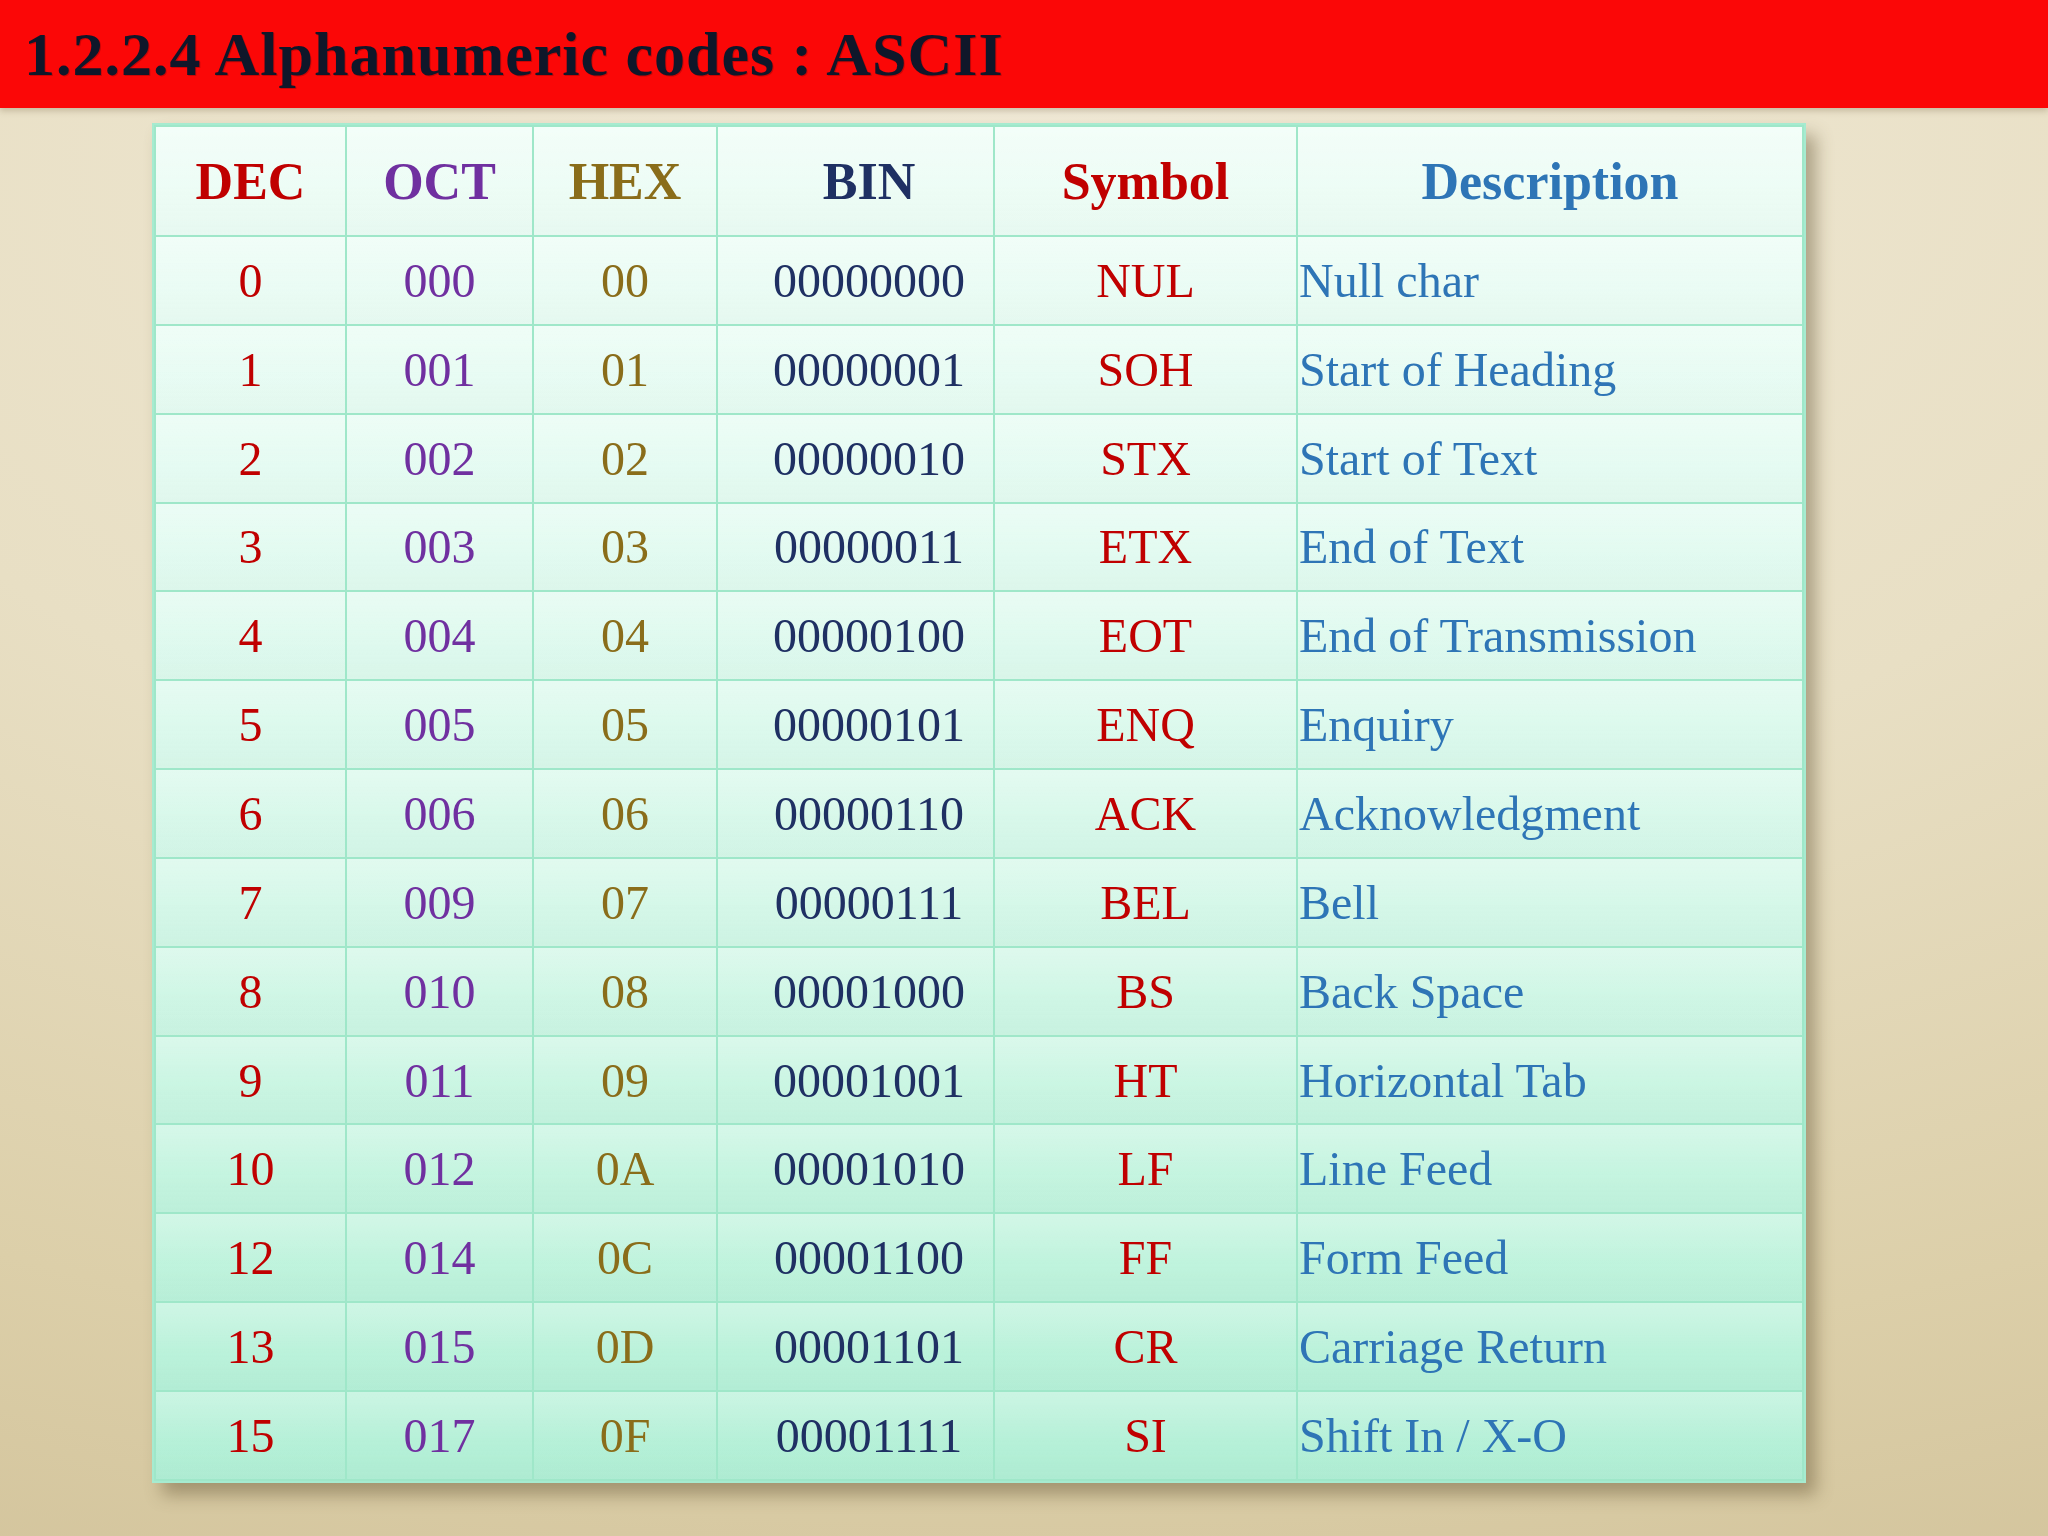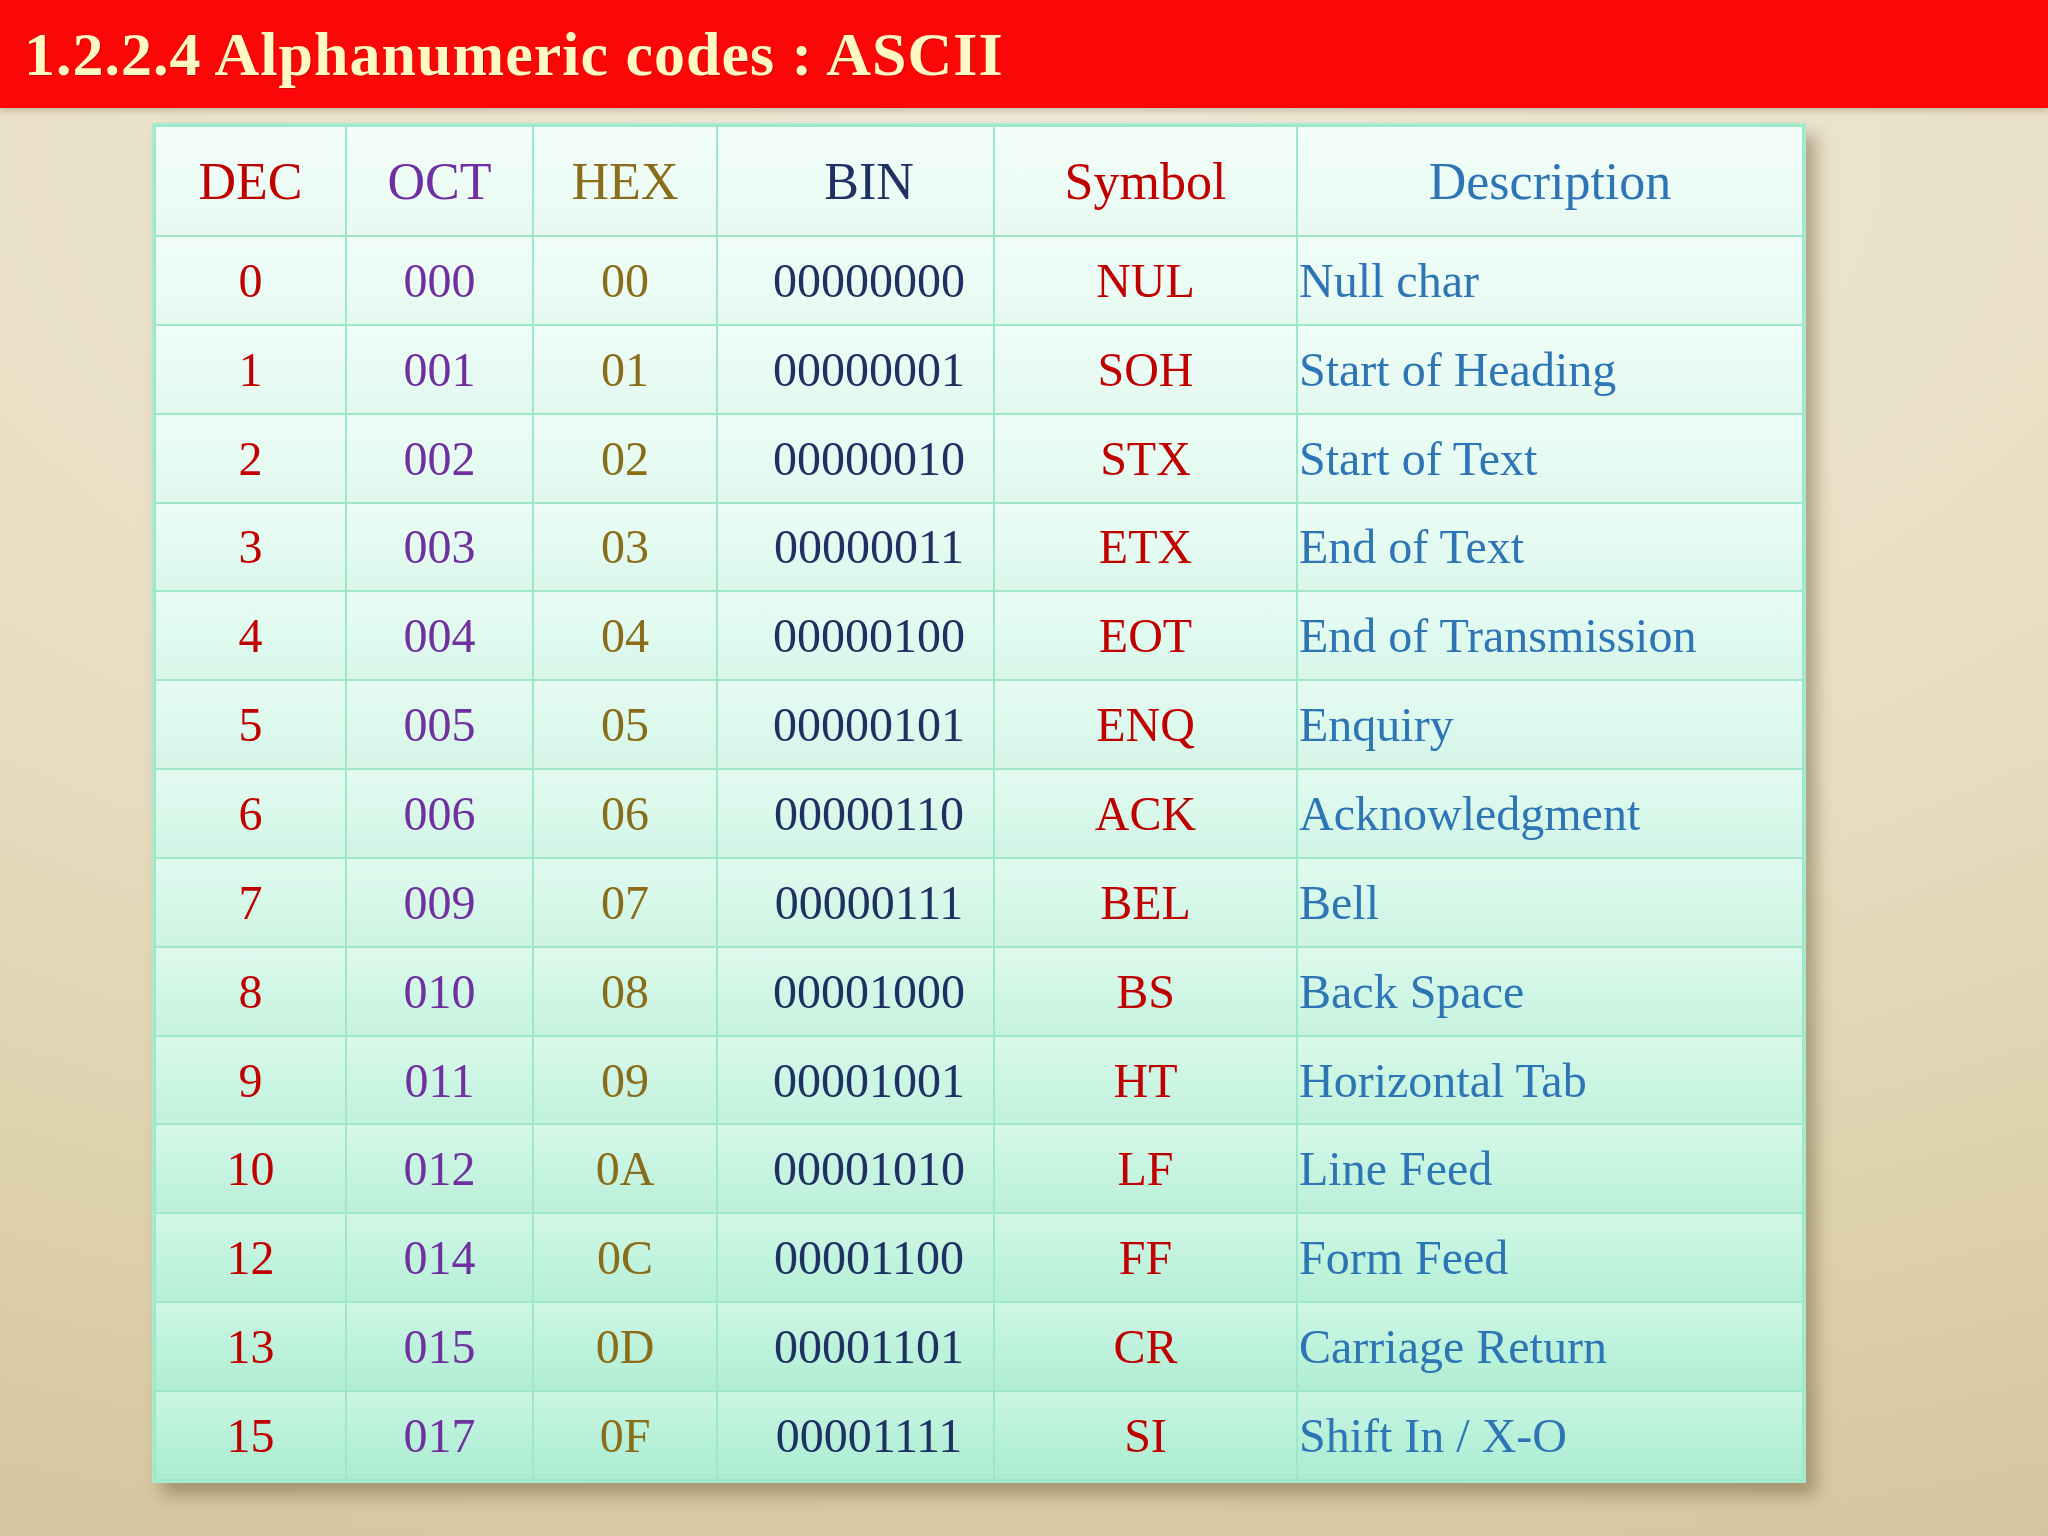--- a/index.html
+++ b/index.html
@@ -10,21 +10,21 @@
   }
   .title-bar{
     position:absolute;left:0;top:0;width:2048px;height:108px;
     background:#fb0707;
     display:flex;align-items:center;
     box-shadow:0 3px 6px rgba(90,70,40,.25);
   }
   .title-bar h1{
     margin:0 0 0 24px;
     font-size:62px;font-weight:700;letter-spacing:1px;
-    color:#fef9c3;line-height:1;
+    color:#0f172a;line-height:1;
     text-shadow:1px 1px 0 rgba(120,0,0,.35);
   }
   .table-wrap{
     position:absolute;left:152px;top:123px;width:1654px;height:1360px;
     background:linear-gradient(180deg,#eefdf6 0%, #e3fbf1 28%, #d2f7e7 58%, #bef3dc 82%, #b0efd5 100%);
     border:2px solid #a6ebd0;
     box-shadow:10px 12px 16px rgba(100,85,50,.45);
     box-sizing:border-box;
   }
   table{
@@ -32,21 +32,21 @@
     border-collapse:collapse;table-layout:fixed;
   }
   col.c1{width:191px;} col.c2{width:187px;} col.c3{width:184px;}
   col.c4{width:277px;} col.c5{width:303px;} col.c6{width:auto;}
   th,td{
     border:2px solid #9fe7c9;
     text-align:center;vertical-align:middle;
     background-image:linear-gradient(180deg, rgba(255,255,255,.30) 0%, rgba(255,255,255,.05) 55%, rgba(0,0,0,.015) 100%);
     overflow:hidden;white-space:nowrap;
   }
-  thead th{height:106px;font-size:52px;font-weight:400;}
+  thead th{height:106px;font-size:52px;font-weight:700;}
   tbody td{font-size:48px;font-weight:400;}
   td.col-description, th.col-description{text-align:left;}
   .c-red{color:#c00000;}
   .c-purple{color:#7030a0;}
   .c-olive{color:#8a6d1a;}
   .c-navy{color:#1f3063;padding-left:28px;}
   .c-blue{color:#2e75b6;}
 </style>
 </head>
 <body>

